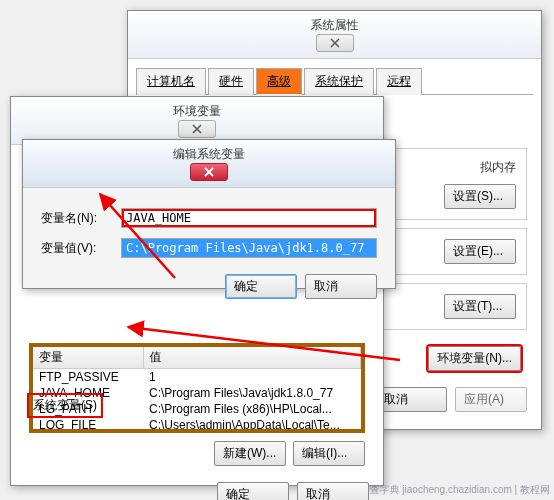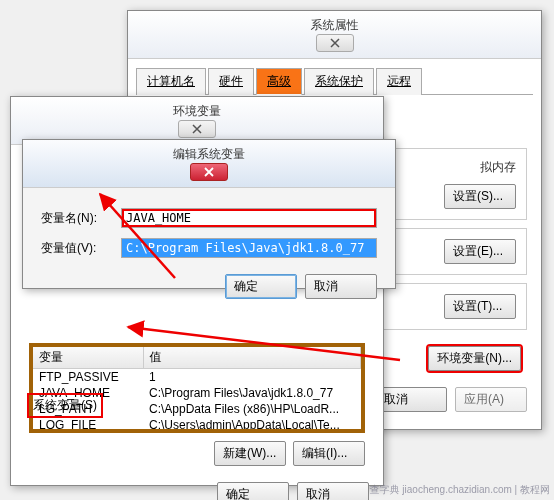--- a/index.html
+++ b/index.html
@@ -121,21 +121,21 @@
           <tr>
               <td>FTP_PASSIVE</td>
               <td>1</td>
             </tr>
           <tr>
               <td>JAVA_HOME</td>
               <td>C:\Program Files\Java\jdk1.8.0_77</td>
             </tr>
           <tr>
               <td>LG_PATH</td>
-              <td>C:\AppData Files (x86)\HP\LoadR...</td>
+              <td>C:\Program Files (x86)\HP\Local...</td>
             </tr>
           <tr>
               <td>LOG_FILE</td>
               <td>C:\Users\admin\AppData\Local\Te...</td>
             </tr>
         </tbody>
       </table>
     </div>
     <div class="btn-row" style="padding:8px 0;gap:7px;">
       <div class="btn">新建(W)...</div>

